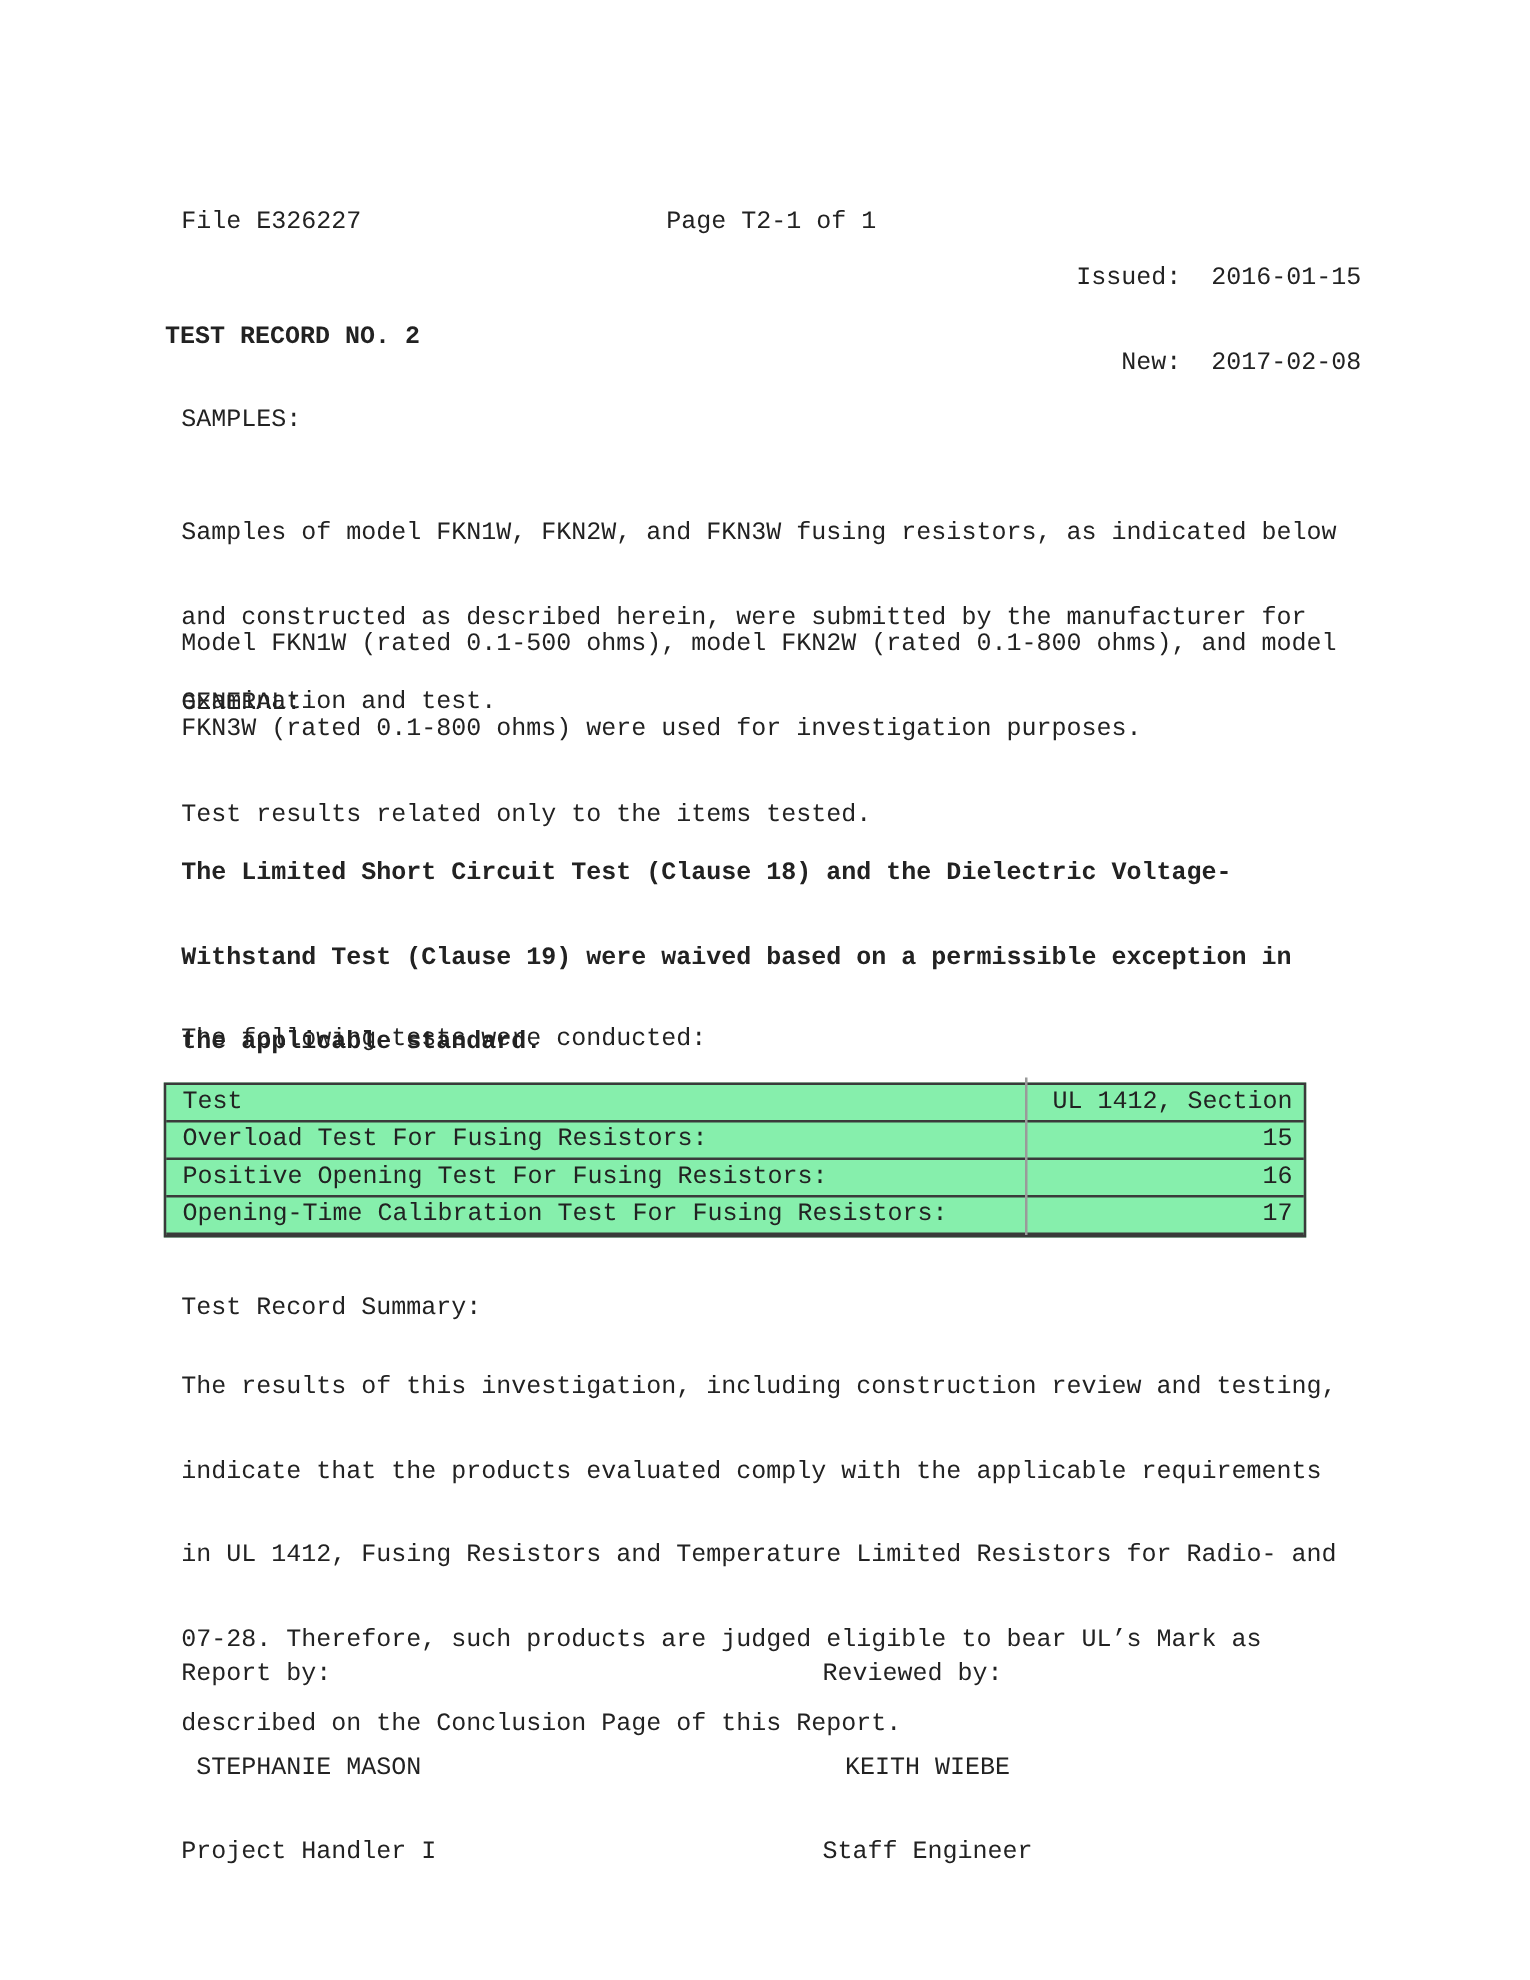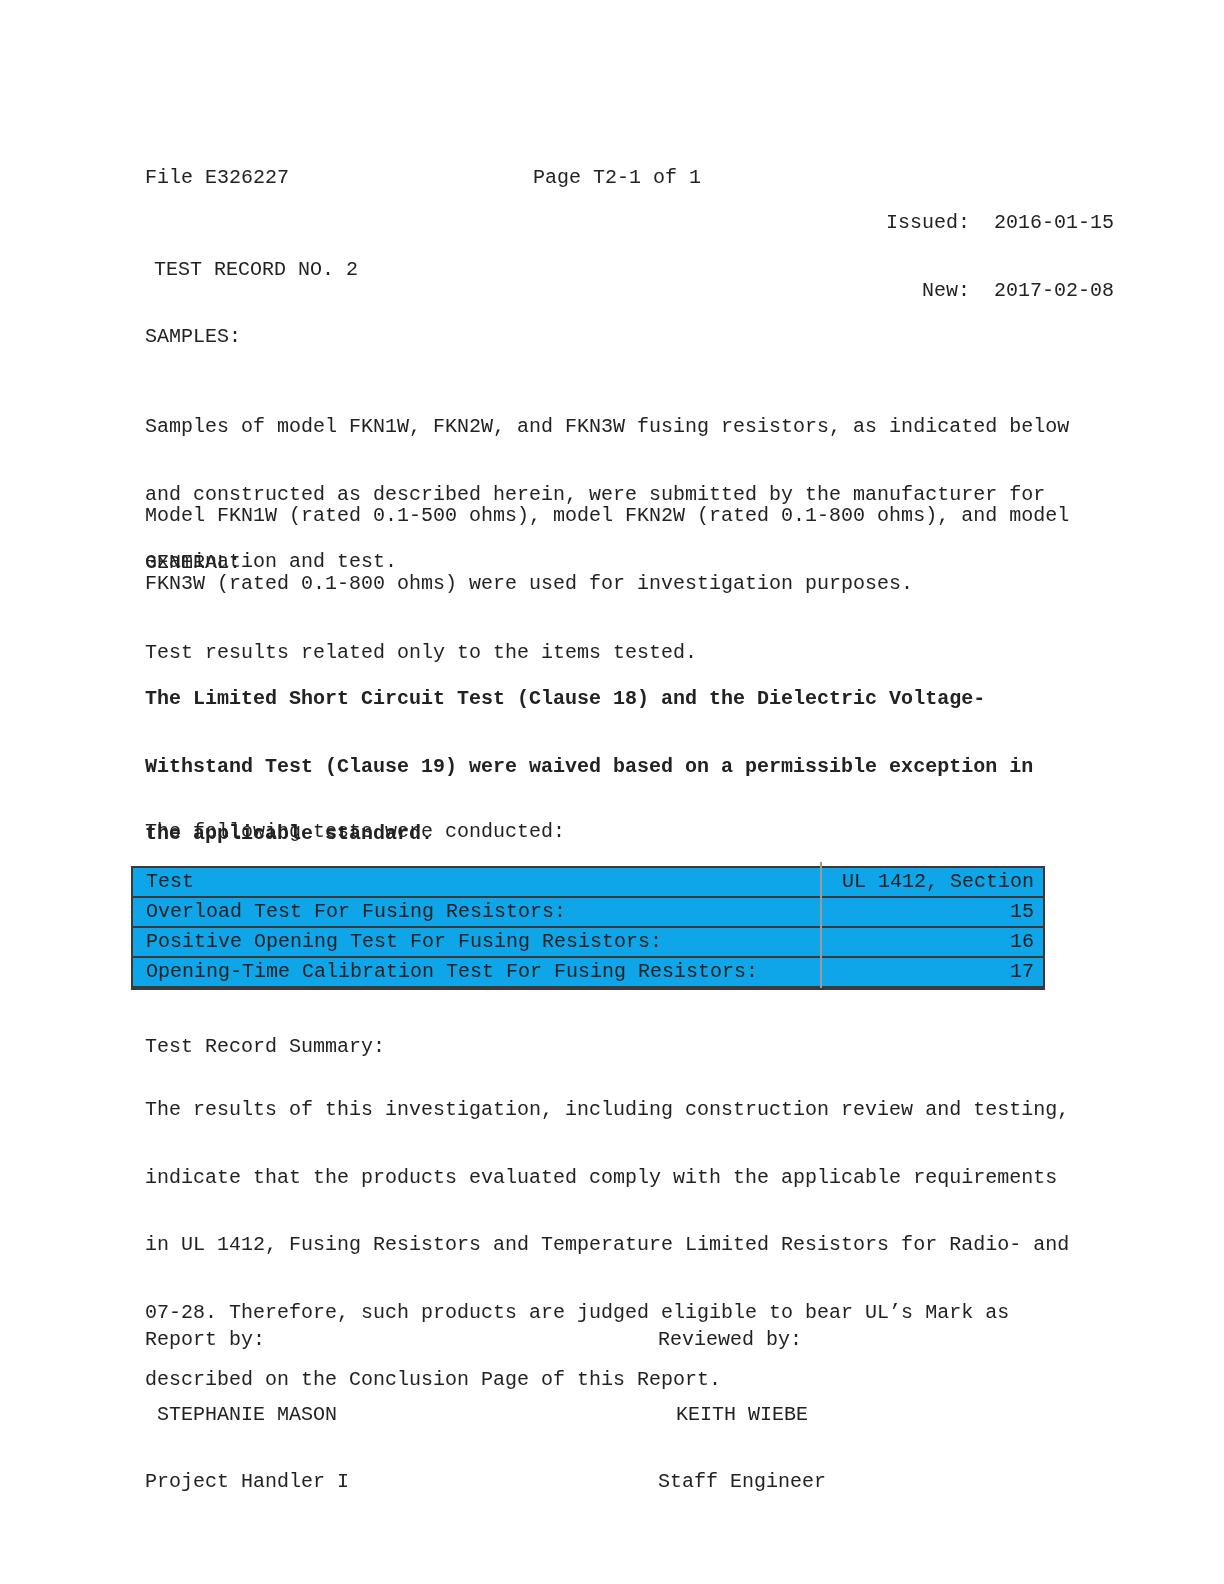--- a/index.html
+++ b/index.html
@@ -15,39 +15,39 @@
     overflow: hidden;
     font-family: "Liberation Mono", "DejaVu Sans Mono", monospace;
     font-size: 20px;
     line-height: 22.5px;
     color: #222222;
   }
   .abs {
     position: absolute;
     white-space: pre;
   }
-  .hdr-row { display: flex; margin-left: 25px; }
+  .hdr-row { display: flex; }
   .hdr-lbl {
     display: inline-block;
     width: 84px;
     text-align: right;
   }
   .hdr-date {
     display: inline-block;
     margin-left: 24px;
   }
   
   .ttable {
     position: absolute;
     left: 131px;
     top: 866px;
     width: 914px;
     box-sizing: border-box;
     border: 2px solid #3a3a3a;
-    background: #0ea5e9;
+    background: #86efac;
   }
   .trow {
     position: relative;
     height: 28px;
     border-bottom: 2px solid #3a3a3a;
     display: flex;
     align-items: center;
     justify-content: space-between;
     padding: 0 9px 0 13px;
     box-sizing: content-box;
@@ -70,21 +70,21 @@
 
 <div id="page">
 
   <div class="abs" style="left:145px; top:167px;">File E326227</div>
   <div class="abs" style="left:533px; top:167px;">Page T2-1 of 1</div>
   <div class="abs" style="left:861px; top:167px;">
     <div class="hdr-row"><span class="hdr-lbl">Issued:</span><span class="hdr-date">2016-01-15</span></div>
     <div class="hdr-row"><span class="hdr-lbl">New:</span><span class="hdr-date">2017-02-08</span></div>
   </div>
 
-  <div class="abs" style="left:154px; top:259px;">TEST RECORD NO. 2</div>
+  <div class="abs" style="left:132px; top:259px;font-weight:bold;">TEST RECORD NO. 2</div>
 
   <div class="abs" style="left:145px; top:326px;">SAMPLES:</div>
   <div class="abs" style="left:145px; top:371px;">
     <div>Samples of model FKN1W, FKN2W, and FKN3W fusing resistors, as indicated below</div>
     <div>and constructed as described herein, were submitted by the manufacturer for</div>
     <div>examination and test.</div>
   </div>
   <div class="abs" style="left:145px; top:460px;">
     <div>Model FKN1W (rated 0.1-500 ohms), model FKN2W (rated 0.1-800 ohms), and model</div>
     <div>FKN3W (rated 0.1-800 ohms) were used for investigation purposes.</div>

